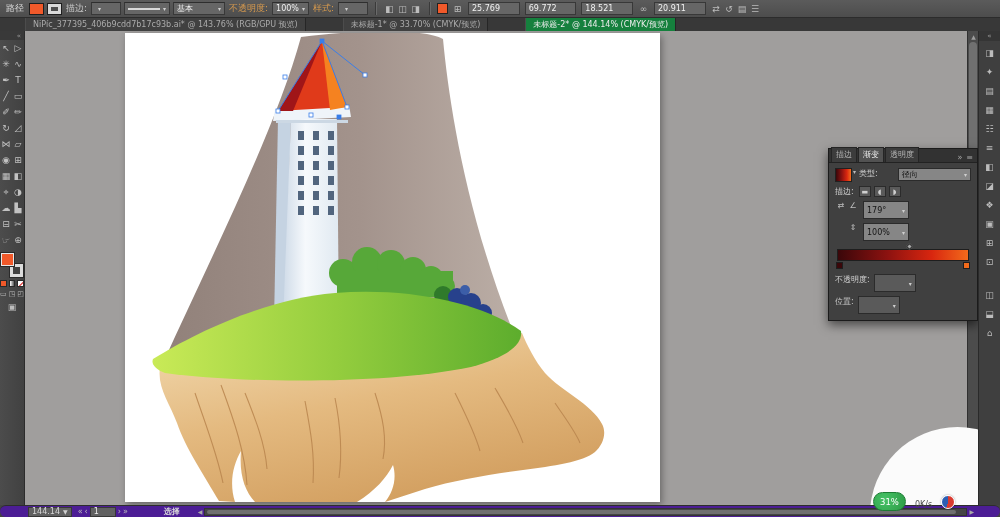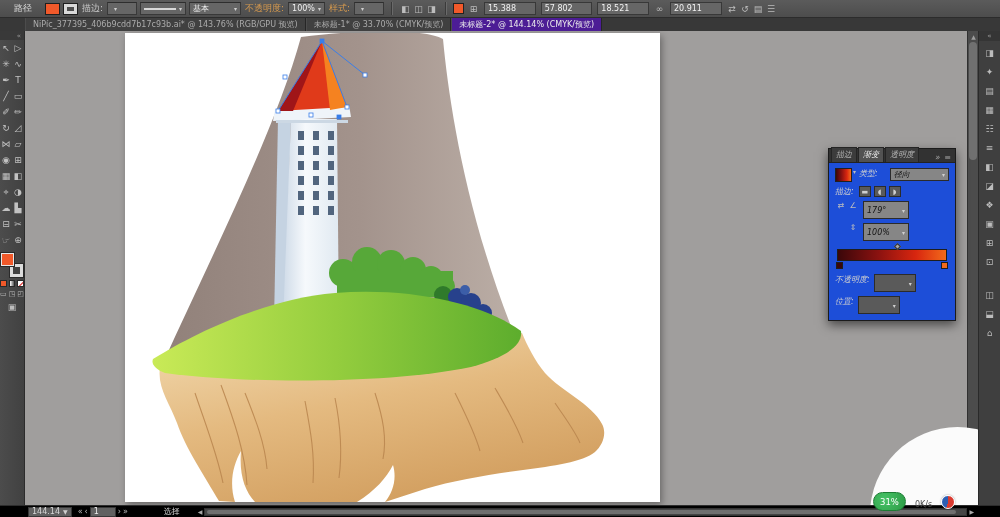--- a/index.html
+++ b/index.html
@@ -4,21 +4,21 @@
 <style>
   * { margin:0; padding:0; box-sizing:border-box; }
   html,body { width:1000px; height:517px; overflow:hidden; background:#333;
               font-family:"DejaVu Sans", sans-serif; }
   .app { position:relative; width:1000px; height:517px; background:#444; overflow:hidden; }
 
   
   .control-bar { position:absolute; left:0; top:0; width:1000px; height:18px;
     background:linear-gradient(#5b5b5b,#4d4d4d); border-bottom:1px solid #2c2c2c;
     display:flex; align-items:center; padding:0 4px; gap:3px; font-size:9px; color:#c9c9c9; white-space:nowrap; }
-  .cb-label { color:#dadada; margin:0 10px; }
+  .cb-label { color:#dadada; margin:0 2px; }
   .cb-link  { color:#d79a4e; margin:0 1px; }
   .cb-link.gray { color:#c9c9c9; }
   .swatch { width:15px; height:12px; border:1px solid #1f1f1f; display:inline-block; position:relative; }
   .swatch.fill { background:#f1592a; }
   .swatch.stroke { background:#4e4e4e; box-shadow:inset 0 0 0 3px #d9d9d9; }
   .cb-field { display:inline-flex; align-items:center; height:13px; background:#666;
     border:1px solid #383838; border-top-color:#2e2e2e; padding:0 3px; color:#f0f0f0; font-size:8px; }
   .cb-field .dd, .dd { font-size:6px; color:#cfcfcf; margin-left:3px; }
   .cb-field.blank { width:30px; }
   .cb-field.wline { width:46px; }
@@ -26,24 +26,24 @@
   .sep { width:1px; height:13px; background:#3a3a3a; margin:0 4px; box-shadow:1px 0 0 #6a6a6a; }
   .cb-icon { width:13px; height:13px; display:inline-flex; align-items:center; justify-content:center;
     font-size:9px; color:#bdbdbd; }
   .shape-widget { width:11px; height:11px; background:#f1592a; border:1px solid #222; display:inline-block; }
   .num-field { display:inline-flex; align-items:center; height:13px; background:#666;
     border:1px solid #383838; padding:0 3px; color:#f2f2f2; font-size:8px; margin:0 1px; }
   .num-field .unit { color:#bdbdbd; margin-left:2px; font-size:7px;margin-top:48px; }
 
   
   .tab-bar { position:absolute; left:0; top:18px; width:1000px; height:14px; background:#383838;
-    display:flex; align-items:stretch; padding-left:25px; border-bottom:1px solid #272727; }
+    display:flex; align-items:stretch; padding-left:25px; border-bottom:1px solid #272727;gap:37px; }
   .doc-tab { display:flex; align-items:center; padding:0 7px; font-size:8px; color:#ababab;
     background:#404040; border-right:1px solid #262626; border-left:1px solid #4c4c4c; }
-  .doc-tab.active { background:#4c1d95; color:#ececec; }
+  .doc-tab.active { background:#15803d; color:#ececec; }
 
   
   .main { position:absolute; left:0; top:31px; width:1000px; height:474px; }
 
   
   .toolbar { position:absolute; left:0; top:0; width:25px; height:474px;
     background:linear-gradient(90deg,#4c4c4c,#414141); border-right:1px solid #2c2c2c; }
   .tb-chevron { height:9px; display:flex; align-items:center; justify-content:flex-end;
     padding-right:3px; color:#9a9a9a; font-size:7px; background:#393939; }
   .tool-grid { display:grid; grid-template-columns:12px 12px; justify-content:center; }
@@ -73,38 +73,38 @@
     border-left:1px solid #303030; }
   .vscroll .arrow { position:absolute; left:0; width:11px; height:10px; color:#9d9d9d; font-size:6px;
     display:flex; align-items:center; justify-content:center; }
   .vscroll .arrow.up { top:0; } .vscroll .arrow.down { bottom:0; }
   .vscroll .thumb { position:absolute; left:1px; top:11px; width:8px; height:118px;
     background:#707070; border-radius:4px; }
   .white-blob { position:absolute; left:845px; top:396px; width:175px; height:175px;
     border-radius:50%; background:#fbfbfb; z-index:3; }
 
   
-  .gradient-panel { position:absolute; left:803px; top:117px; width:128px; z-index:5;
-    background:#1d4ed8; border:1px solid #1b1b1b; box-shadow:0 4px 10px rgba(0,0,0,.55);
-    font-size:8px; color:#d6d6d6;font-style:italic; }
+  .gradient-panel { position:absolute; left:803px; top:117px; width:150px; z-index:5;
+    background:#404040; border:1px solid #1b1b1b; box-shadow:0 4px 10px rgba(0,0,0,.55);
+    font-size:8px; color:#d6d6d6; }
   .gp-header { height:14px; background:#323232; display:flex; align-items:flex-end;
     border-bottom:1px solid #222; padding:0 2px; }
   .gp-tab { padding:1px 4px 2px; background:#3c3c3c; color:#b2b2b2; border:1px solid #252525;
     border-bottom:none; font-size:8px; margin-right:1px; }
   .gp-tab.active { background:#525252; color:#ededed; }
   .gp-head-sp { flex:1; }
   .gp-hicon { color:#a8a8a8; font-size:8px; margin:0 2px; }
   .gp-body { padding:5px 6px 6px; display:flex; flex-direction:column; gap:4px; }
   .gp-row { display:flex; }
   .gp-swatch { width:17px; height:14px; border:1px solid #202020; }
   .gp-swdd { font-size:6px; color:#bbb; margin:0 3px 0 1px; }
   .gp-label { color:#cfcfcf; }
   .gp-select { display:inline-flex; align-items:center; justify-content:space-between;
     background:#868686; color:#141414; border:1px solid #2b2b2b; height:13px;
-    padding:0 3px; margin-left:12px; flex:1; }
+    padding:0 3px; margin-left:20px; flex:1; }
   .gp-field { display:inline-flex; align-items:center; background:#868686; color:#141414;
     border:1px solid #2b2b2b; height:12px; padding:8px 3px; margin-left:4px; width:46px;
     justify-content:space-between; }
   .gp-field.blank { background:#5a5a5a; width:42px; }
   .gp-ic { width:12px; text-align:center; color:#bdbdbd; font-size:8px; }
   .g-bar-row { position:relative; margin:4px 2px 9px; }
   .g-bar { height:12px; border:1px solid #1e1e1e; }
   .g-stop { position:absolute; bottom:-8px; width:7px; height:7px; border:1px solid #1e1e1e; }
   .g-stop.left { left:-1px; background:#3a070a; }
   .g-stop.right { right:-1px; background:#f26a1b; }
@@ -114,29 +114,29 @@
   
   .right-strip { position:absolute; right:0; top:0; width:22px; height:474px; background:#3f3f3f;
     border-left:1px solid #2a2a2a; display:flex; flex-direction:column; align-items:center; z-index:6; }
   .rs-chevron { width:100%; height:10px; display:flex; align-items:center; justify-content:center;
     color:#9d9d9d; font-size:7px; background:#353535; margin-bottom:2px; }
   .rs-icon { width:16px; height:15px; display:flex; align-items:center; justify-content:center;
     color:#bcbcbc; font-size:9px; margin:2px 0; }
   .rs-gap { height:14px; }
 
   
-  .status-bar { position:absolute; left:0; bottom:0; width:1000px; height:12px; background:#000000;
+  .status-bar { position:absolute; left:0; bottom:0; width:1000px; height:12px; background:#4c1d95;
     border-top:1px solid #2d2d2d; display:flex; align-items:center; padding-left:28px;
-    font-size:8px; color:#d6d6d6; z-index:4; }
+    font-size:8px; color:#d6d6d6; z-index:4;border-radius:6px; }
   .zoom-box { display:flex; align-items:center; background:#616161; border:1px solid #373737;
     height:10px; padding:0 3px; margin-right:6px; }
   .nav { display:flex; align-items:center; gap:2px; margin-right:10px; color:#bdbdbd; }
   .nav .nav-field { background:#616161; border:1px solid #373737; height:10px; min-width:26px;
     padding:0 3px; display:flex; align-items:center; color:#eee; }
-  .status-text { margin:0 14px 0 26px; color:#d9d9d9; }
+  .status-text { margin:0 14px 0 26px; color:#d9d9d9;font-weight:bold; }
   .h-scroll { flex:1; display:flex; align-items:center; margin:0 26px 0 4px; }
   .h-scroll .arr { color:#a8a8a8; font-size:6px; }
   .h-track { flex:1; height:8px; background:#454545; border:1px solid #333; position:relative; margin:0 2px; }
   .h-thumb { position:absolute; left:2px; right:10px; top:1px; bottom:1px; background:#6f6f6f; border-radius:3px; }
 
   
   .net-badge { position:absolute; left:873px; top:492px; width:33px; height:19px; border-radius:10px;
     background:radial-gradient(circle at 35% 35%, #46c266, #2c9b45); border:1px solid #1d7d34;
     color:#fff; font-size:8.5px; display:flex; align-items:center; justify-content:center; z-index:9; }
   .net-speed { position:absolute; left:915px; top:500px; font-size:8px; color:#4a4a4a; z-index:9; }
@@ -173,25 +173,25 @@
     <span class="cb-link">样式:</span>
     <span class="cb-field blank">
         <span class="dd">▾</span>
       </span>
     <span class="sep"></span>
     <span id="cb-align"><span class="cb-icon">◧</span><span class="cb-icon">◫</span><span class="cb-icon">◨</span></span>
     <span class="sep"></span>
     <span class="shape-widget"></span>
     <span class="cb-icon">⊞</span>
     <span class="num-field">
-        <span>15.388</span>
+        <span>25.769</span>
         <span class="unit">mm</span>
       </span>
     <span class="num-field">
-        <span>57.802</span>
+        <span>69.772</span>
         <span class="unit">mm</span>
       </span>
     <span class="num-field">
         <span>18.521</span>
         <span class="unit">mm</span>
       </span>
     <span class="cb-icon">∞</span>
     <span class="num-field">
         <span>20.911</span>
         <span class="unit">mm</span>

